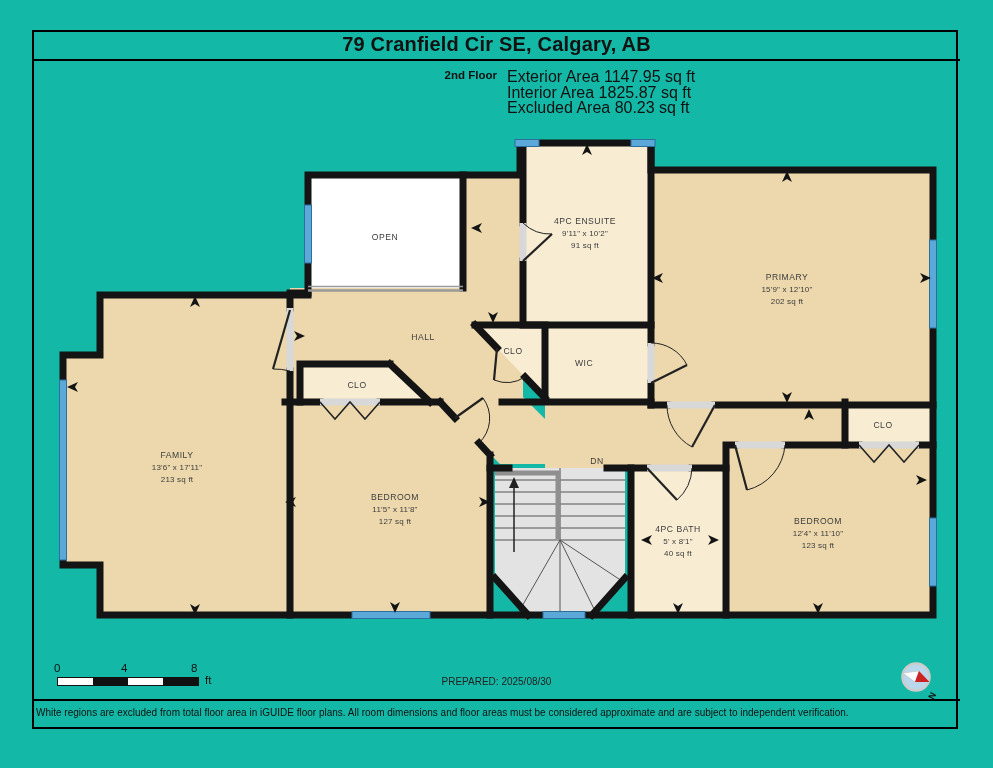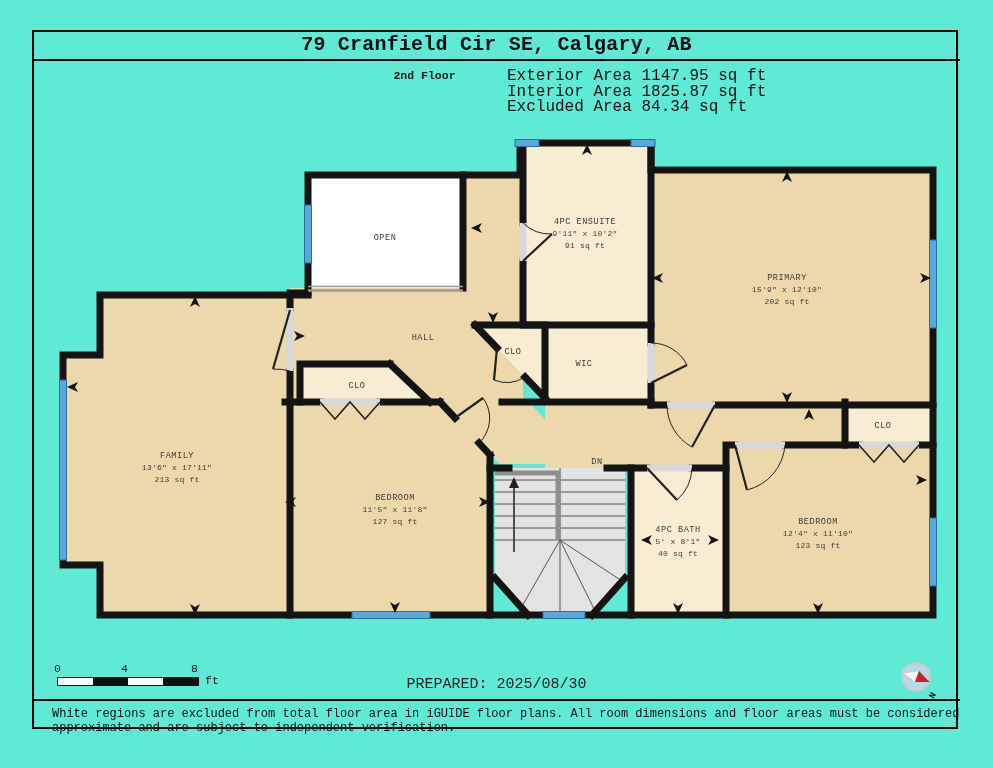--- a/index.html
+++ b/index.html
@@ -1,50 +1,50 @@
 <!DOCTYPE html>
 <html><head>
 <meta charset="utf-8">
 <style>
   html,body{margin:0;padding:0;background:#fff;}
-  .page{position:relative;width:993px;height:768px;background:#5eead4;overflow:hidden;
-        font-family:Liberation Mono, monospace;color:#111;}
+  .page{position:relative;width:993px;height:768px;background:#14b8a6;overflow:hidden;
+        font-family:Liberation Sans, sans-serif;color:#111;}
   .frame{position:absolute;left:32px;top:30px;width:926px;height:699px;border:2px solid #000;box-sizing:border-box;}
   .title{position:absolute;left:0;top:33px;width:993px;text-align:center;font-size:20px;font-weight:bold;letter-spacing:.2px;}
   .rule-top{position:absolute;left:32px;top:59px;width:928px;height:0;border-top:2px solid #000;}
   .rule-bottom{position:absolute;left:32px;top:699px;width:928px;height:0;border-top:2px solid #000;}
-  .floor-label{position:absolute;left:352px;top:69px;width:145px;text-align:center;font-size:11.5px;font-weight:bold;}
+  .floor-label{position:absolute;left:352px;top:69px;width:145px;text-align:right;font-size:11.5px;font-weight:bold;}
   .area-lines{position:absolute;left:507px;top:69px;font-size:16px;line-height:15.5px;}
   .plan{position:absolute;left:47px;top:128px;}
   .room-name{font-size:8.6px;fill:#3c3c3c;letter-spacing:.5px;}
   .room-dims{font-size:8px;fill:#3c3c3c;letter-spacing:.2px;}
   .scalebar{position:absolute;left:57px;top:662px;width:180px;height:32px;font-size:11.5px;color:#111;}
   .scalebar .t0{position:absolute;left:-3px;top:0;}
   .scalebar .t4{position:absolute;left:64px;top:0;}
   .scalebar .t8{position:absolute;left:134px;top:0;}
   .scalebar .bar{position:absolute;left:0;top:15px;width:140px;height:7px;border:1px solid #111;display:flex;}
   .scalebar .bar span{width:35px;height:7px;display:block;}
   .sw{background:#fff;} .sb{background:#111;}
   .scalebar .unit{position:absolute;left:148px;top:12px;}
-  .prepared{position:absolute;left:0;top:676px;width:993px;text-align:center;font-size:15px;color:#222;}
+  .prepared{position:absolute;left:0;top:676px;width:993px;text-align:center;font-size:10px;color:#222;}
   .compass{position:absolute;left:890px;top:652px;}
-  .disclaimer{position:absolute;left:36px;top:707px;width:920px;font-size:12px;color:#111;margin-left:16px;}
+  .disclaimer{position:absolute;left:36px;top:707px;width:920px;font-size:10px;color:#111;}
 </style>
 </head>
 <body>
 
 <div class="page">
   <div class="frame"></div>
   <div class="title">79 Cranfield Cir SE, Calgary, AB</div>
   <div class="rule-top"></div>
   <div class="floor-label">2nd Floor</div>
   <div class="area-lines">
     <div>Exterior Area 1147.95 sq ft</div>
     <div>Interior Area 1825.87 sq ft</div>
-    <div>Excluded Area 84.34 sq ft</div>
+    <div>Excluded Area 80.23 sq ft</div>
   </div>
 
   <svg class="plan" width="900" height="530" viewBox="0 0 900 530">
     <defs>
       <path id="arr" d="M0,-6 L5,5 L0,2 L-5,5 Z" fill="#141414"></path>
     </defs>
 
     <g fill="#ecd8ac">
       <rect x="243" y="160" width="233" height="116"></rect>
       <rect x="418" y="44" width="58" height="120"></rect>

